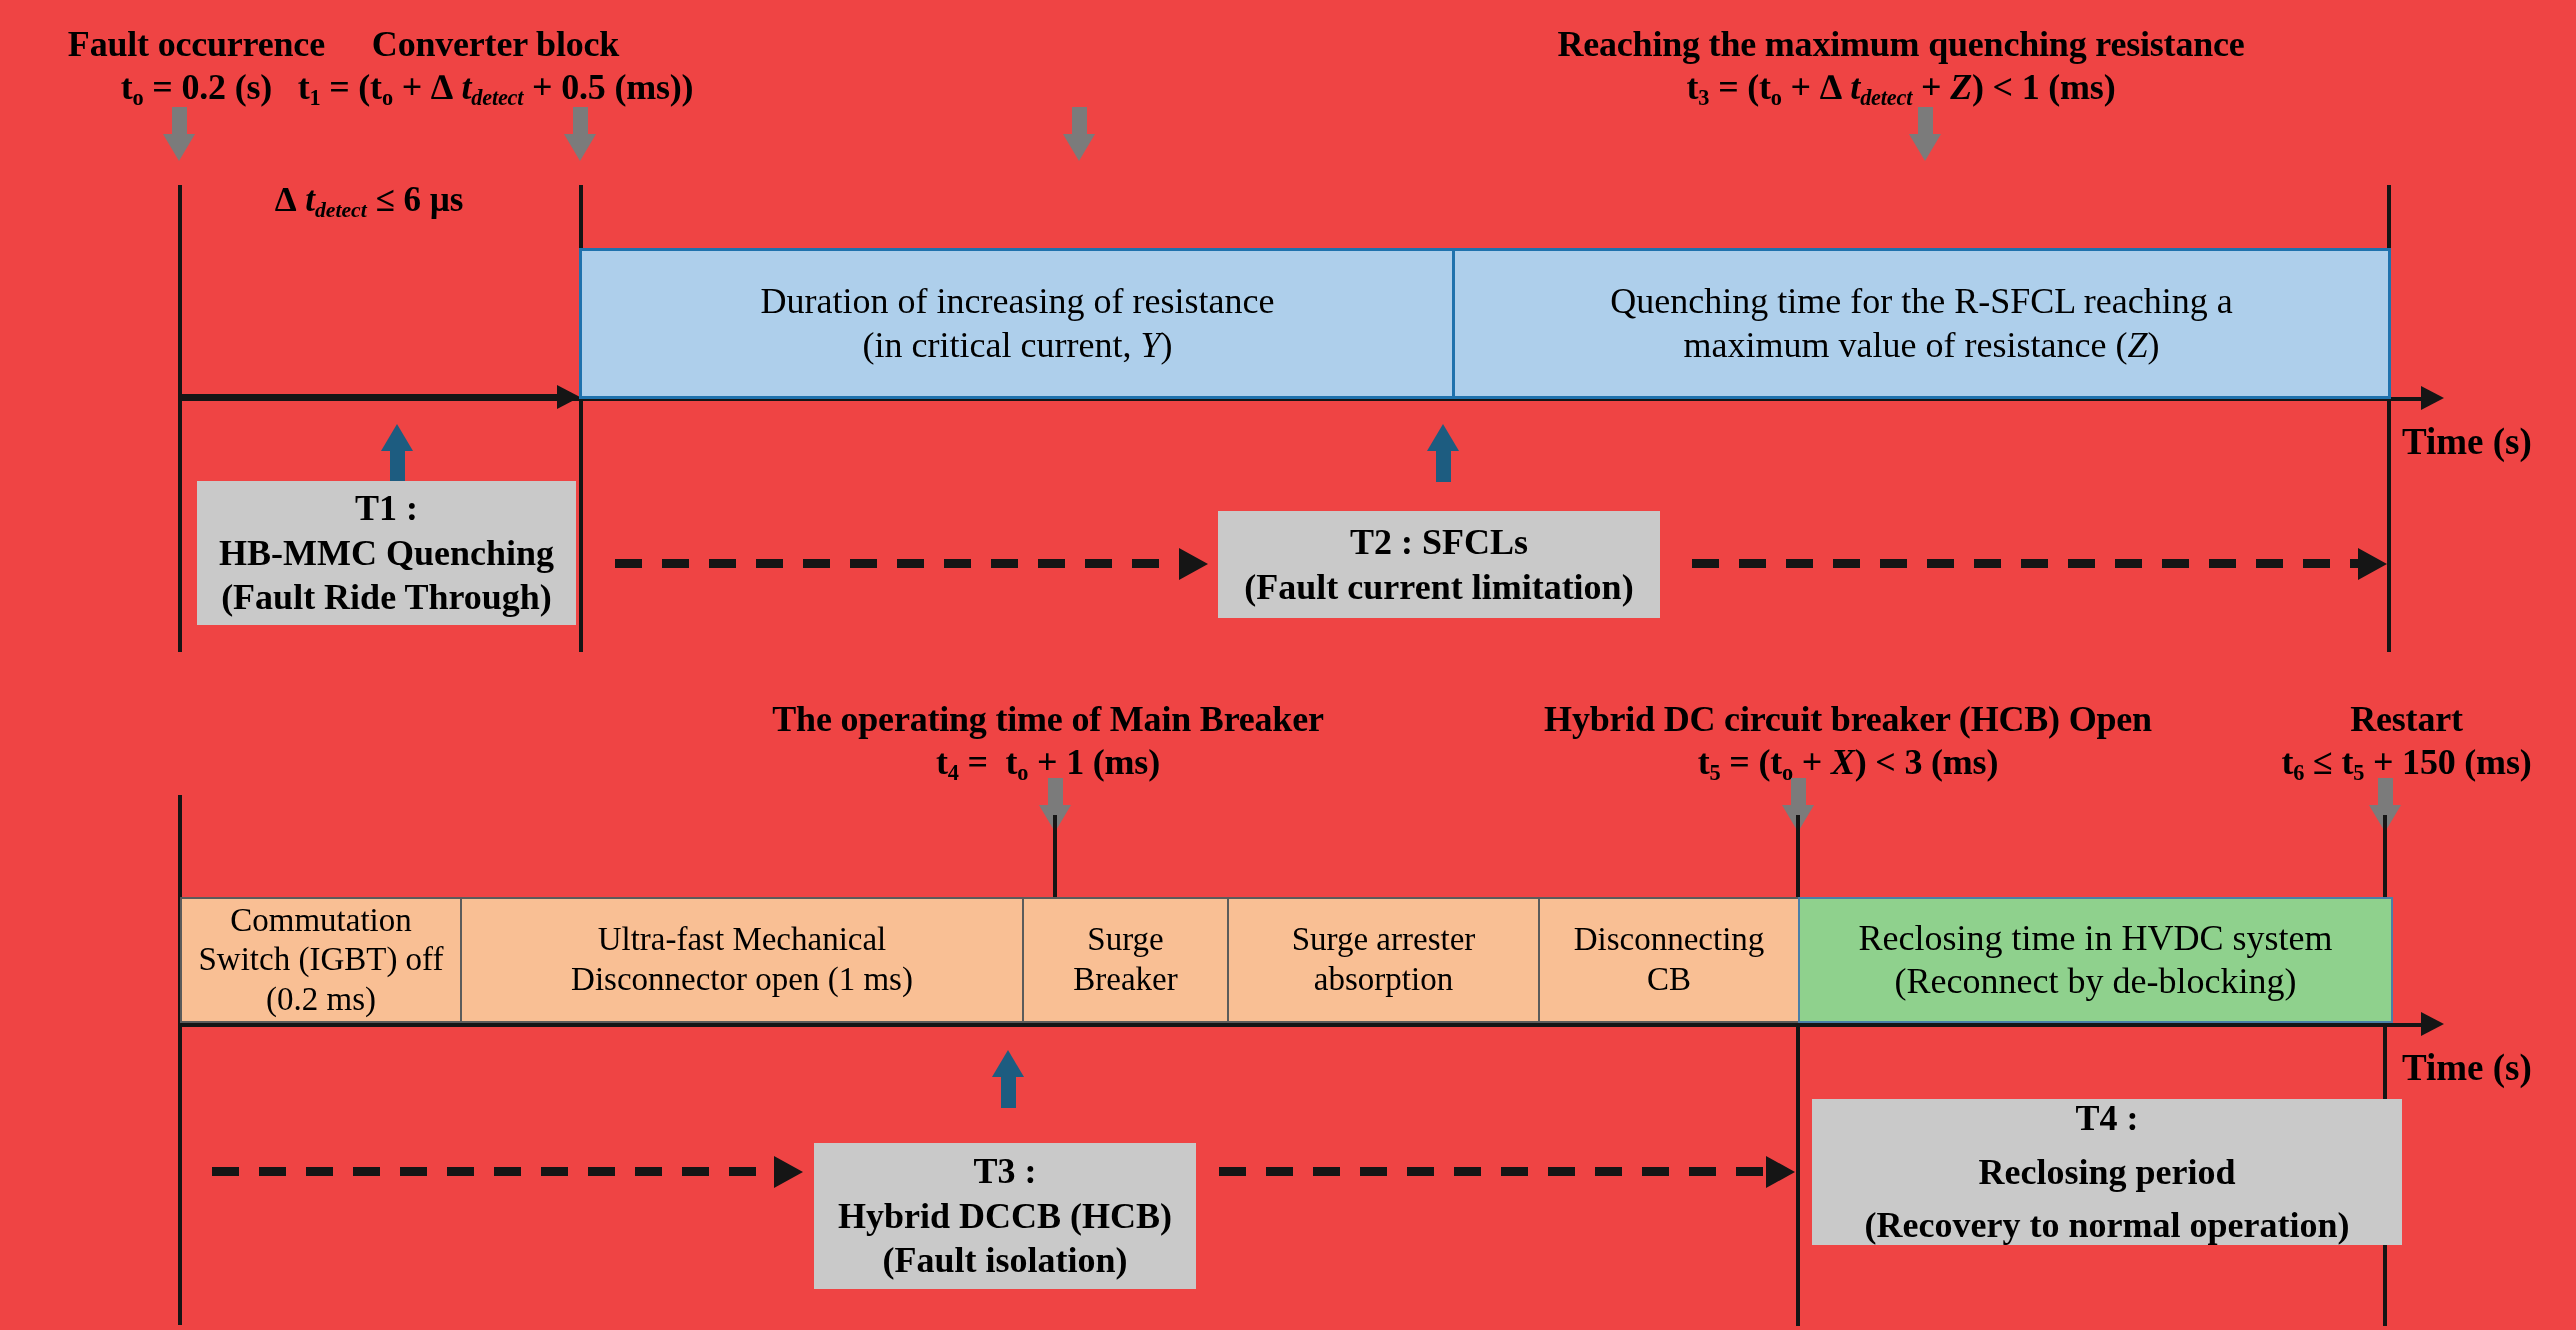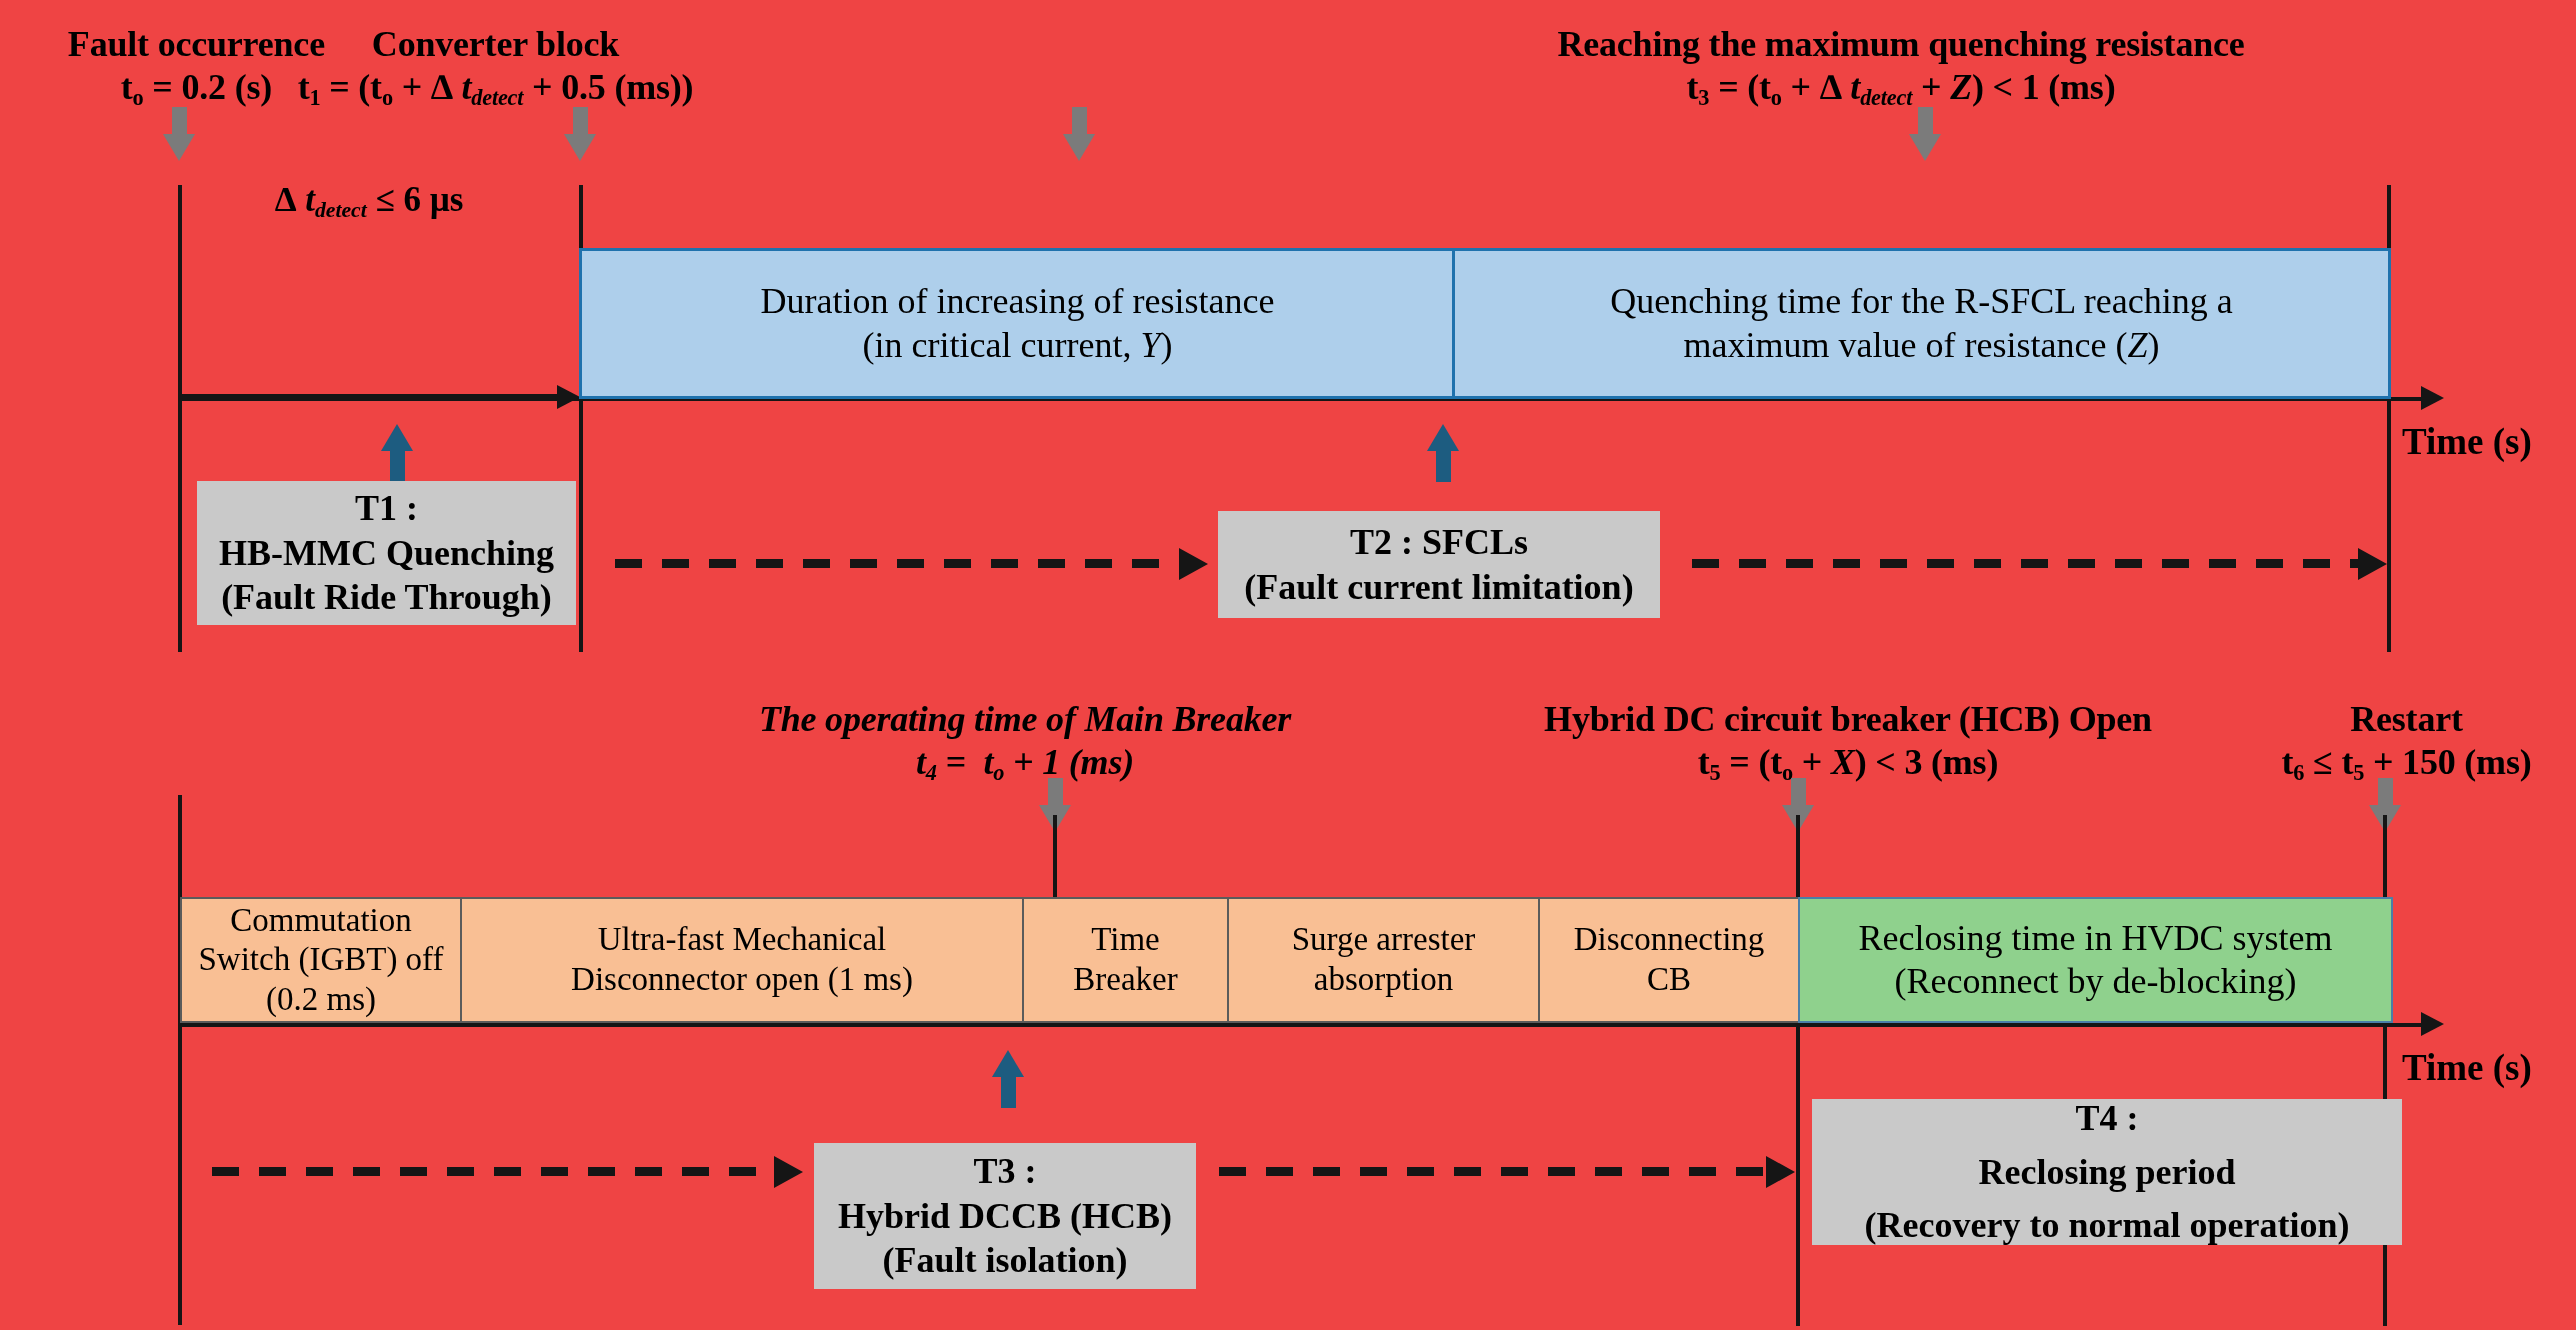--- a/index.html
+++ b/index.html
@@ -201,21 +201,21 @@
 
   <div class="dashrow" style="left:615px;top:559px;width:593px;">
     <div class="dashline"></div>
     <div class="dashhead"></div>
   </div>
   <div class="dashrow" style="left:1692px;top:559px;width:695px;">
     <div class="dashline"></div>
     <div class="dashhead"></div>
   </div>
 
-  <div class="lbl" style="left:709px;top:698px;width:632px;font-style:italic;">
+  <div class="lbl" style="left:732px;top:698px;width:632px;">
     <span>The operating time of Main Breaker</span>
     <span class="l2">t<sub>4</sub> =&nbsp; t<sub>o</sub> + 1 (ms)</span>
   </div>
   <div class="lbl" style="left:1488px;top:698px;width:720px;">
     <span>Hybrid DC circuit breaker (HCB) Open</span>
     <span class="l2">t<sub>5</sub> = (t<sub>o</sub> + <span class="it">X</span>) &lt; 3 (ms)</span>
   </div>
   <div class="lbl" style="left:2241px;top:698px;width:331px;">
     <span>Restart</span>
     <span class="l2">t<sub>6</sub> ≤ t<sub>5</sub> + 150 (ms)</span>
@@ -251,21 +251,21 @@
     </div>
   </div>
   <div class="band band-orange" style="left:460px;top:897px;width:564px;height:126px;">
     <div>
       <span>Ultra-fast Mechanical</span><br>
       <span>Disconnector open (1 ms)</span>
     </div>
   </div>
   <div class="band band-orange" style="left:1022px;top:897px;width:207px;height:126px;">
     <div>
-      <span>Time</span><br>
+      <span>Surge</span><br>
       <span>Breaker</span>
     </div>
   </div>
   <div class="band band-orange" style="left:1227px;top:897px;width:313px;height:126px;">
     <div>
       <span>Surge arrester</span><br>
       <span>absorption</span>
     </div>
   </div>
   <div class="band band-orange" style="left:1538px;top:897px;width:262px;height:126px;">

